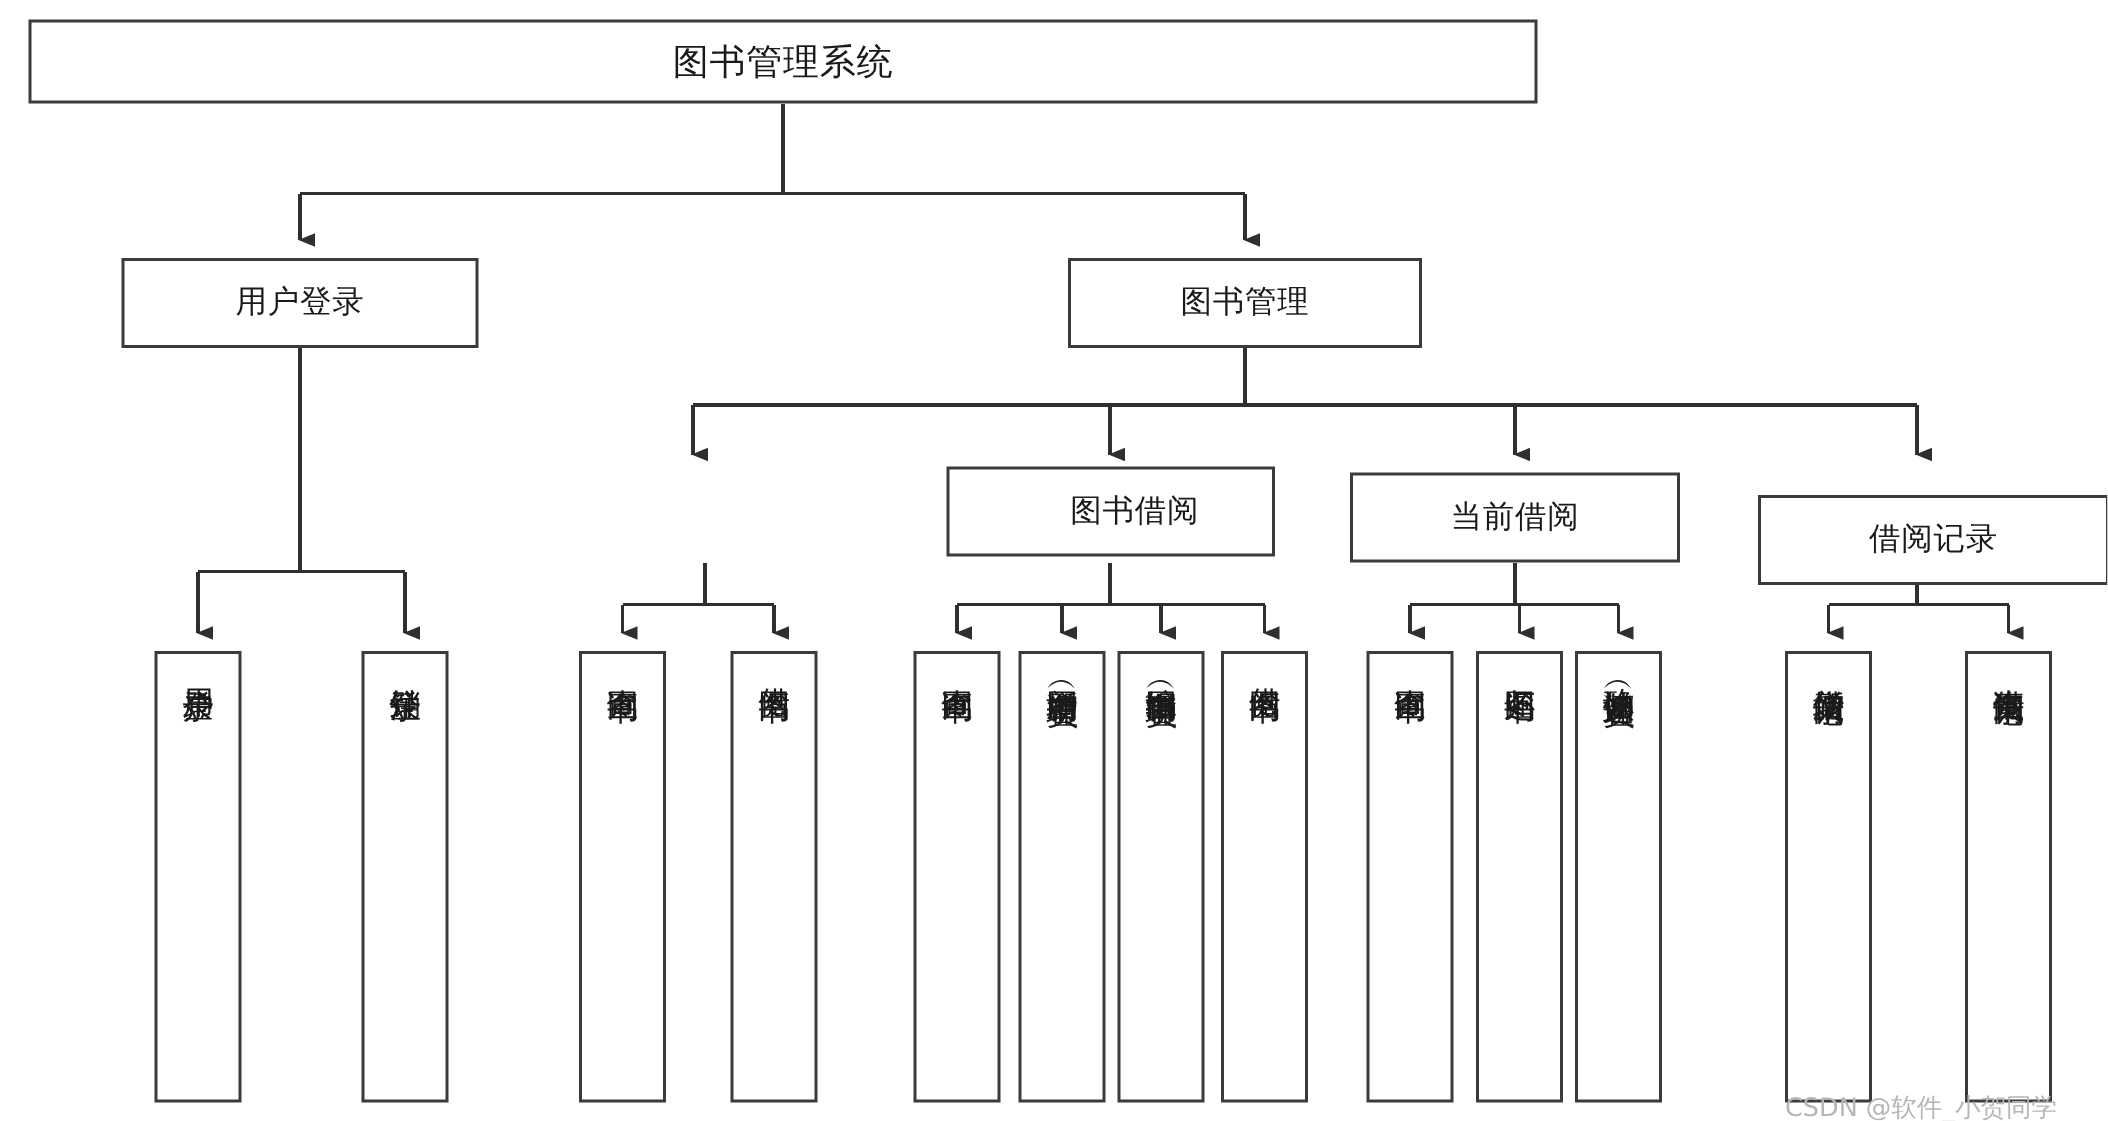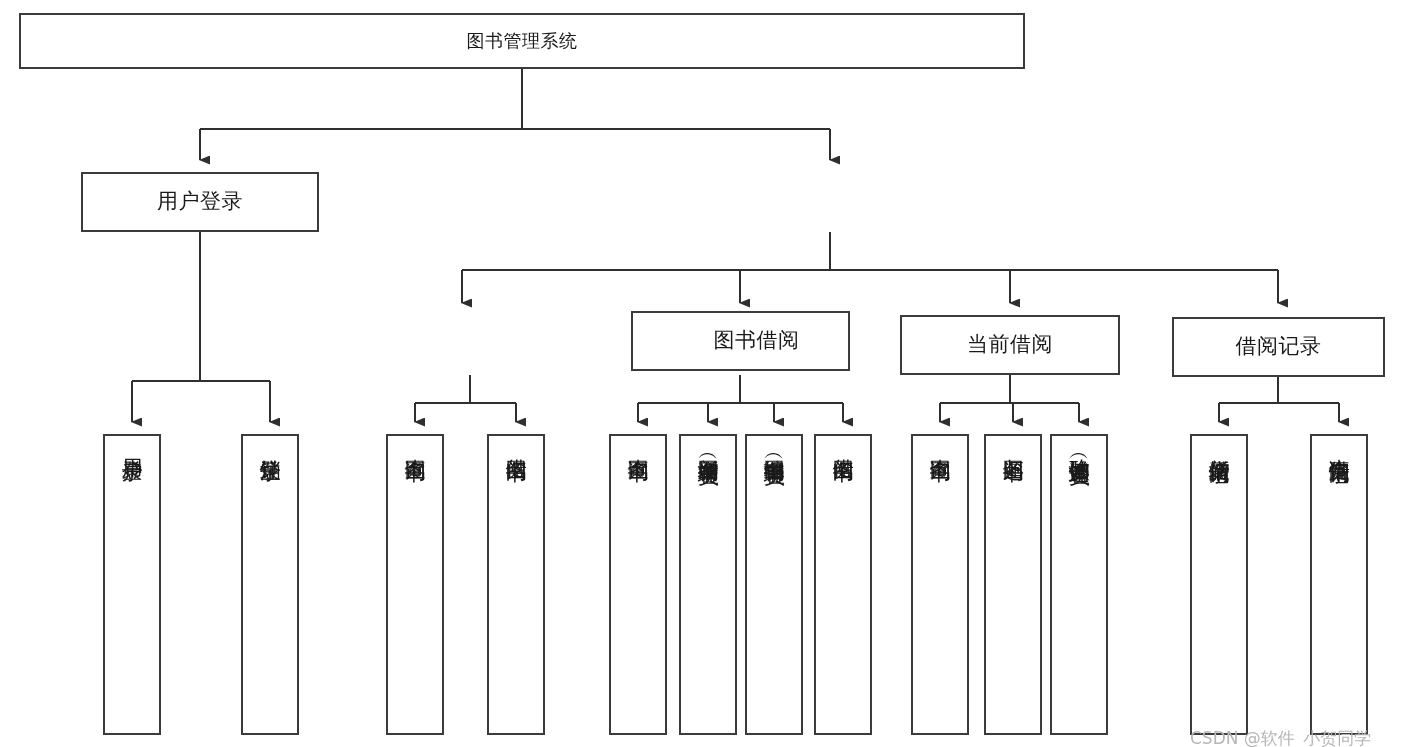--- a/index.html
+++ b/index.html
@@ -55,21 +55,21 @@
     padding-top: 6px;
   }
   .node.v .node-label {
     writing-mode: vertical-rl;
     text-orientation: upright;
     font-size: 21px;
     line-height: 1.26;
     letter-spacing: 1px;
   }
   .node.root .node-label {
-    font-size: 18px;
+    font-size: 24px;
   }
   #watermark {
     position: absolute;
     left: 1190px;
     top: 713px;
     font-size: 17px;
     color: #b6b6b6;
     white-space: nowrap;
     z-index: 5;
     font-family: "DejaVu Sans", "Liberation Sans", sans-serif;
@@ -131,28 +131,31 @@
     </g>
   </svg>
 
   <div class="node h root" style="left:19px; top:13px; width:1006px; height:56px;">
     <span class="node-label">图书管理系统</span>
   </div>
 
   <div class="node h" style="left:81px; top:172px; width:238px; height:60px;">
     <span class="node-label">用户登录</span>
   </div>
+  <div class="node h" style="left:712px; top:172px; width:236px; height:60px;">
+    <span class="node-label">图书管理</span>
+  </div>
 
   <div class="node h" style="left:631px; top:311px; width:219px; height:60px;padding-left:32px;">
     <span class="node-label">图书借阅</span>
   </div>
   <div class="node h" style="left:900px; top:315px; width:220px; height:60px;">
     <span class="node-label">当前借阅</span>
   </div>
-  <div class="node h" style="left:1172px; top:317px; width:213px; height:60px;">
+  <div class="node h" style="left:1172px; top:330px; width:234px; height:60px;">
     <span class="node-label">借阅记录</span>
   </div>
 
   <div class="node v" style="left:103px; top:434px; width:58px; height:301px;">
     <span class="node-label">用户登录</span>
   </div>
   <div class="node v" style="left:241px; top:434px; width:58px; height:301px;">
     <span class="node-label">注销登录</span>
   </div>
 

